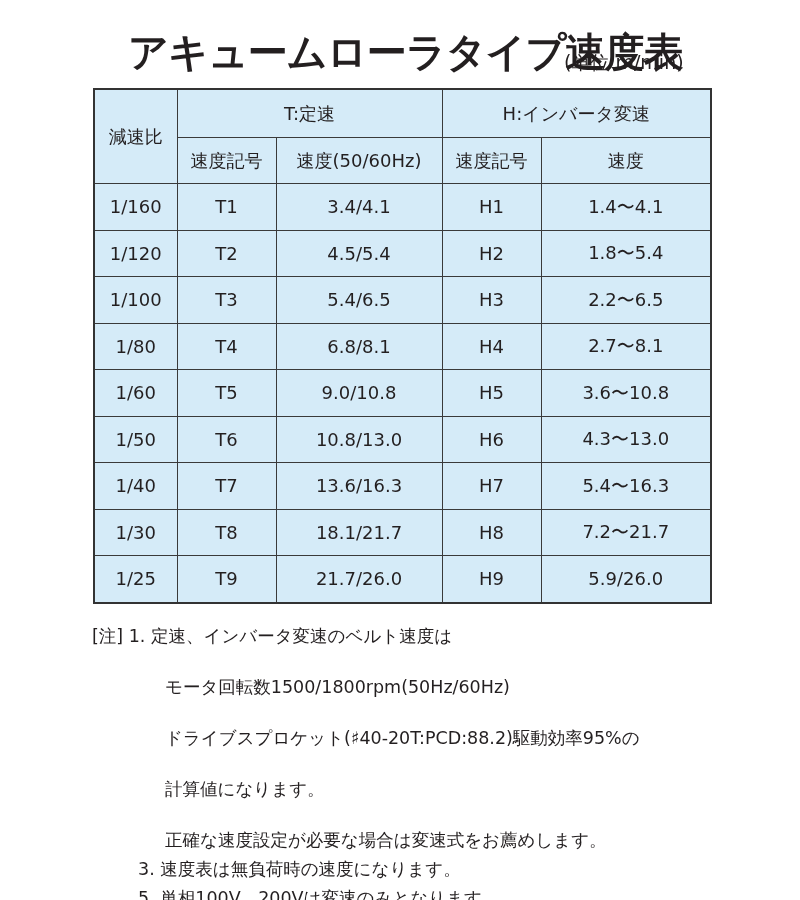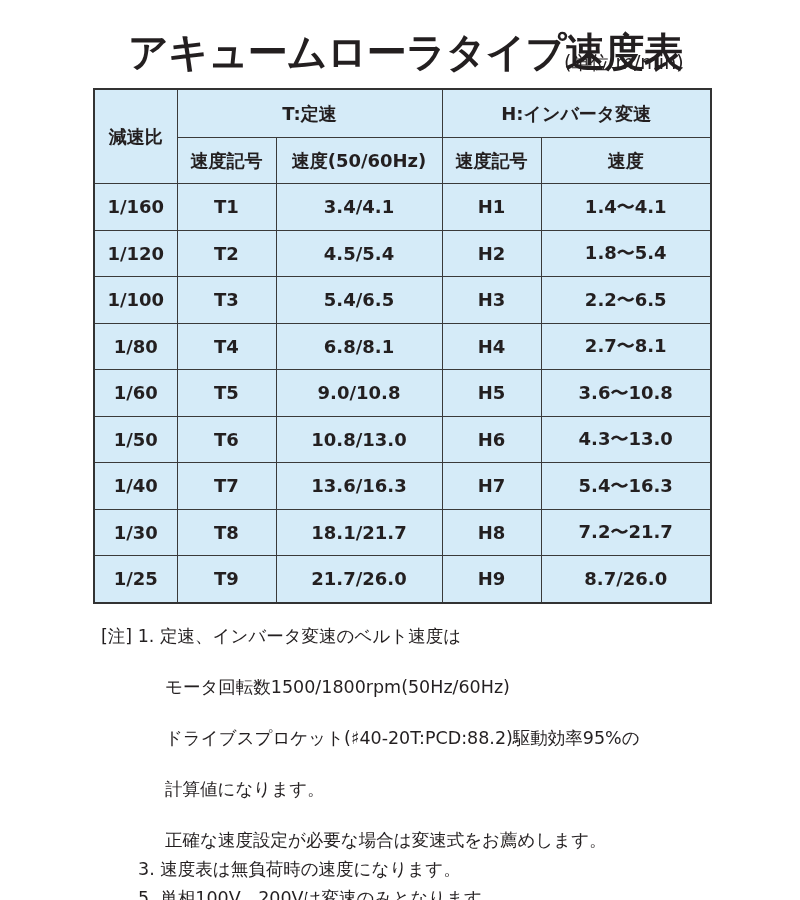--- a/index.html
+++ b/index.html
@@ -5,27 +5,27 @@
     html, body { margin: 0; padding: 0; background: #ffffff; }
     body { width: 800px; height: 900px; position: relative; overflow: hidden;
            font-family: "DejaVu Sans", sans-serif; color: #231f20; }
     .title { position: absolute; left: 128px; top: 26px; font-size: 40px; font-weight: bold;
              letter-spacing: -1px; white-space: nowrap; line-height: 52px; }
     .unit { position: absolute; left: 564px; top: 48px; font-size: 19px; white-space: nowrap; line-height: 28px; }
     table.speed { position: absolute; left: 93px; top: 88px; width: 617px;
                   border-collapse: collapse; background: #d5ebf8;
                   border: 2.5px solid #333333; table-layout: fixed; }
     table.speed td, table.speed th { border: 1.5px solid #3a3a3a; text-align: center;
-                  font-weight: bold; font-size: 18px; padding: 0; color: #231f20; }
+                  font-weight: normal; font-size: 18px; padding: 0; color: #231f20; }
     table.speed tr.h1 th { height: 47px; }
     table.speed tr.h2 th { height: 45px; }
     table.speed tbody td { height: 45.5px; }
     .notes { position: absolute; left: 92px; top: 622px; font-size: 17.5px; line-height: 29px; white-space: nowrap; }
     .note-line { display: block; }
-    .ind0 { padding-left: 0; margin-left: 9px; }
+    .ind0 { padding-left: 0; }
     .ind1 { padding-left: 73px; margin-top: 22px; }
     .ind2 { padding-left: 46px; }
   </style>
 </head>
 <body>
 
 <div class="title">アキュームローラタイプ速度表</div>
 <div class="unit">(単位 m/min)</div>
 
 <table class="speed">
@@ -104,21 +104,21 @@
       <td>T8</td>
       <td>18.1/21.7</td>
       <td>H8</td>
       <td>7.2〜21.7</td>
     </tr>
     <tr>
       <td>1/25</td>
       <td>T9</td>
       <td>21.7/26.0</td>
       <td>H9</td>
-      <td>8.7/26.0</td>
+      <td>5.9/26.0</td>
     </tr>
   </tbody>
 </table>
 
 <div class="notes">
   <span class="note-line ind0">[注] 1. 定速、インバータ変速のベルト速度は</span>
   <span class="note-line ind1">モータ回転数1500/1800rpm(50Hz/60Hz)</span>
   <span class="note-line ind1">ドライブスプロケット(♯40-20T:PCD:88.2)駆動効率95%の</span>
   <span class="note-line ind1">計算値になります。</span>
   <span class="note-line ind1">正確な速度設定が必要な場合は変速式をお薦めします。</span>

